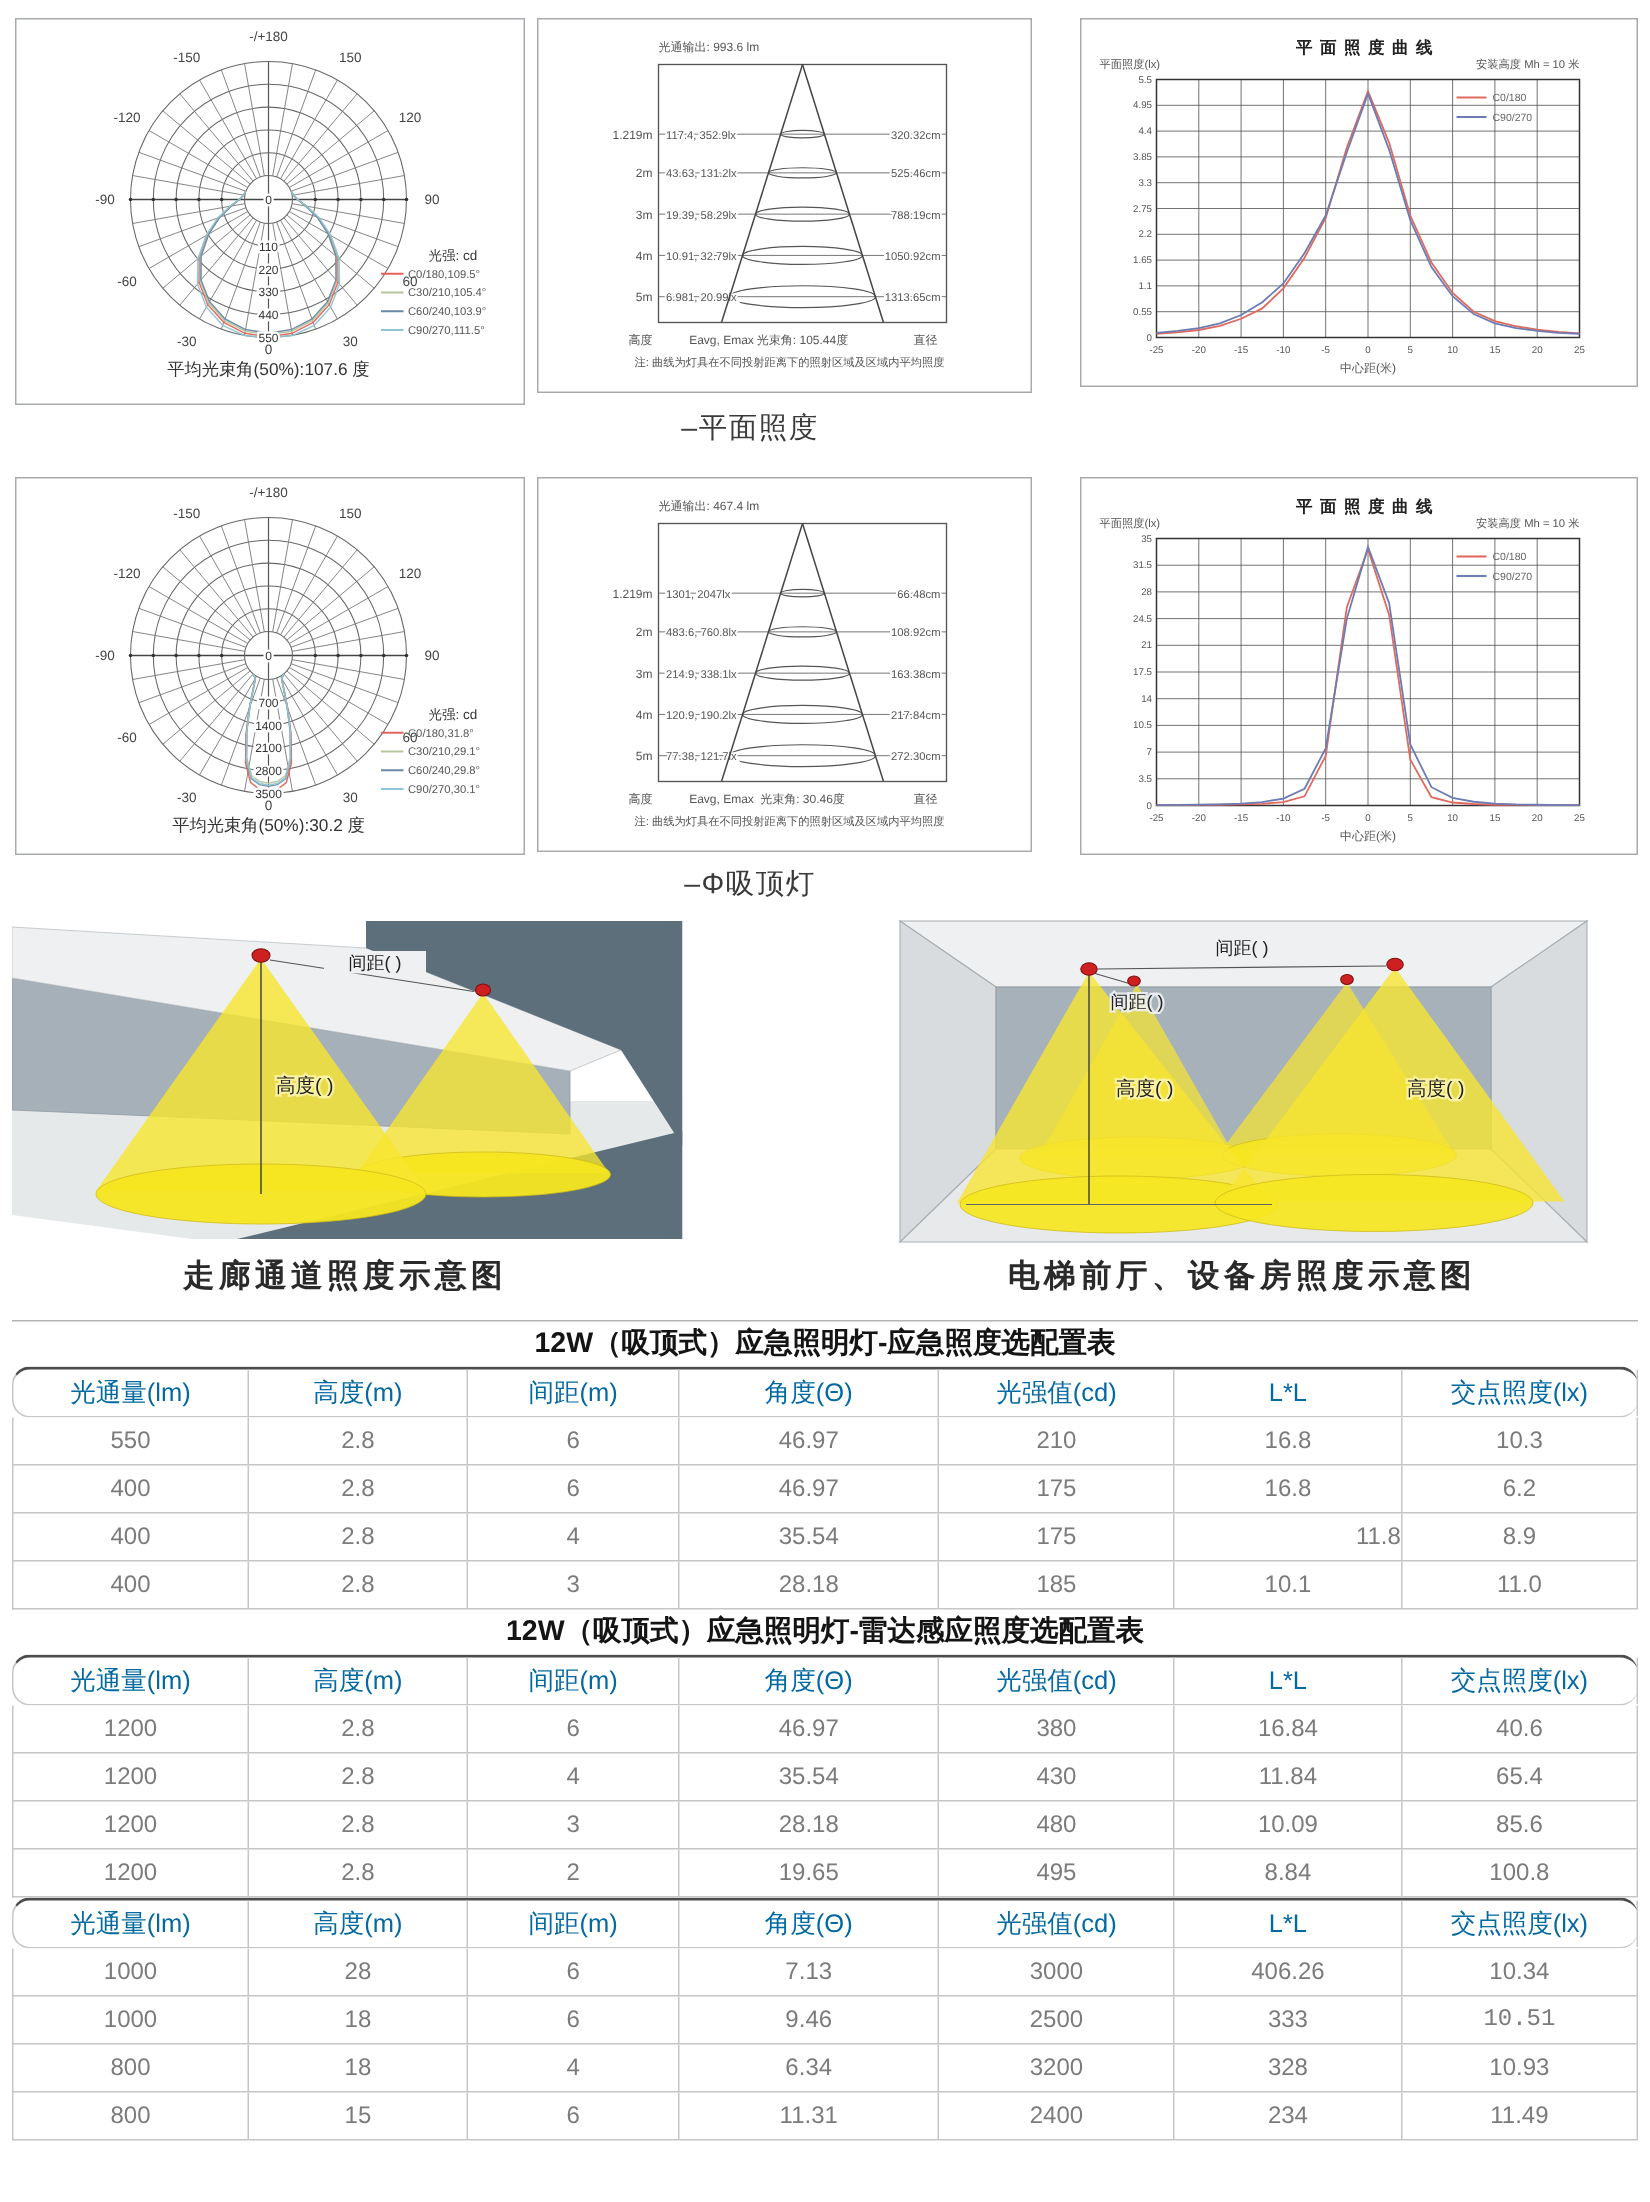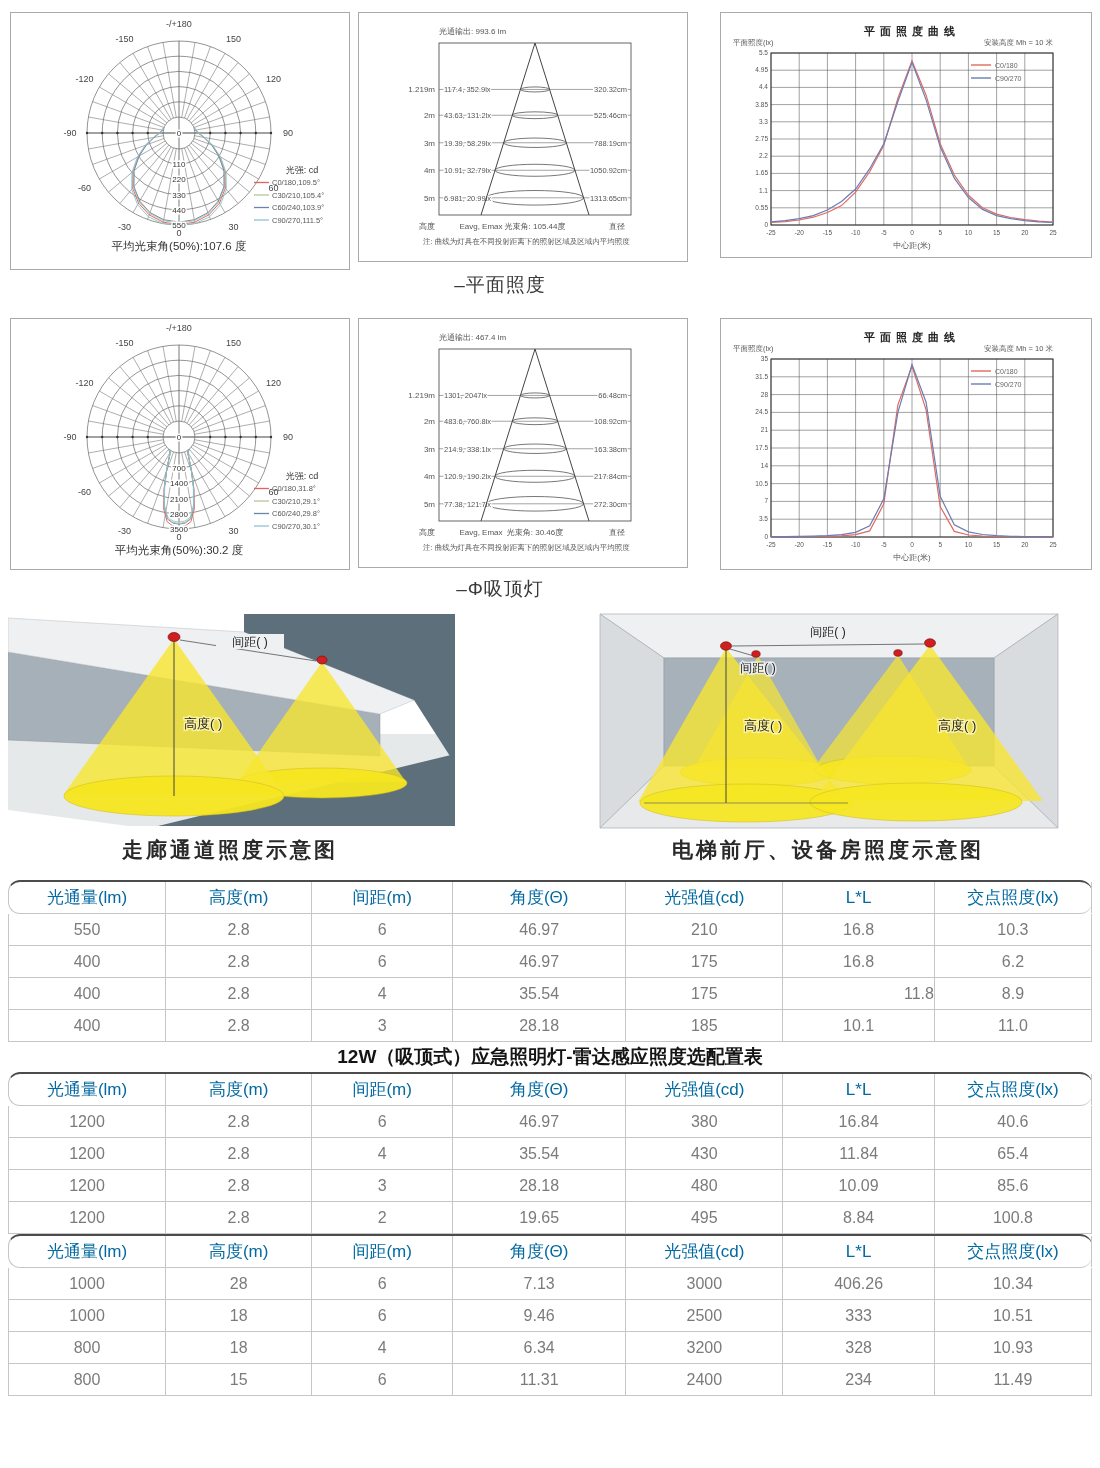--- a/index.html
+++ b/index.html
@@ -444,20 +444,21 @@
       <ellipse cx="332" cy="31" rx="5.5" ry="4.2" fill="#ce2020" stroke="#7e1010" stroke-width="0.7"></ellipse>
       <ellipse cx="158" cy="42" rx="4.2" ry="3.3" fill="#ce2020" stroke="#7e1010" stroke-width="0.7"></ellipse>
       <ellipse cx="300" cy="41" rx="4.2" ry="3.3" fill="#ce2020" stroke="#7e1010" stroke-width="0.7"></ellipse>
     </svg>
   </div>
 
   <div class="scene-cap" style="left:20px;top:836px;width:420px;">走廊通道照度示意图</div>
   <div class="scene-cap" style="left:618px;top:836px;width:420px;">电梯前厅、设备房照度示意图</div>
 
   <div id="tables-section">
+      <div class="tbl-title first">12W（吸顶式）应急照明灯-应急照度选配置表</div>
       <div class="trow thead">
         <div class="tcell" style="width: 14.5%;">光通量(lm)</div>
         <div class="tcell" style="width: 13.5%;">高度(m)</div>
         <div class="tcell" style="width: 13%;">间距(m)</div>
         <div class="tcell" style="width: 16%;">角度(Θ)</div>
         <div class="tcell" style="width: 14.5%;">光强值(cd)</div>
         <div class="tcell" style="width: 14%;">L*L</div>
         <div class="tcell" style="width: 14.5%;">交点照度(lx)</div>
       </div>
       <div class="trow tdata">
@@ -560,21 +561,21 @@
         <div class="tcell" style="width: 14%;">406.26</div>
         <div class="tcell" style="width: 14.5%;">10.34</div>
       </div>
       <div class="trow tdata">
         <div class="tcell" style="width: 14.5%;">1000</div>
         <div class="tcell" style="width: 13.5%;">18</div>
         <div class="tcell" style="width: 13%;">6</div>
         <div class="tcell" style="width: 16%;">9.46</div>
         <div class="tcell" style="width: 14.5%;">2500</div>
         <div class="tcell" style="width: 14%;">333</div>
-        <div class="tcell" style="width: 14.5%;">10.51</div>
+        <div class="tcell" style="width: 14.5%; font-family: Liberation Mono, monospace;">10.51</div>
       </div>
       <div class="trow tdata">
         <div class="tcell" style="width: 14.5%;">800</div>
         <div class="tcell" style="width: 13.5%;">18</div>
         <div class="tcell" style="width: 13%;">4</div>
         <div class="tcell" style="width: 16%;">6.34</div>
         <div class="tcell" style="width: 14.5%;">3200</div>
         <div class="tcell" style="width: 14%;">328</div>
         <div class="tcell" style="width: 14.5%;">10.93</div>
       </div>

